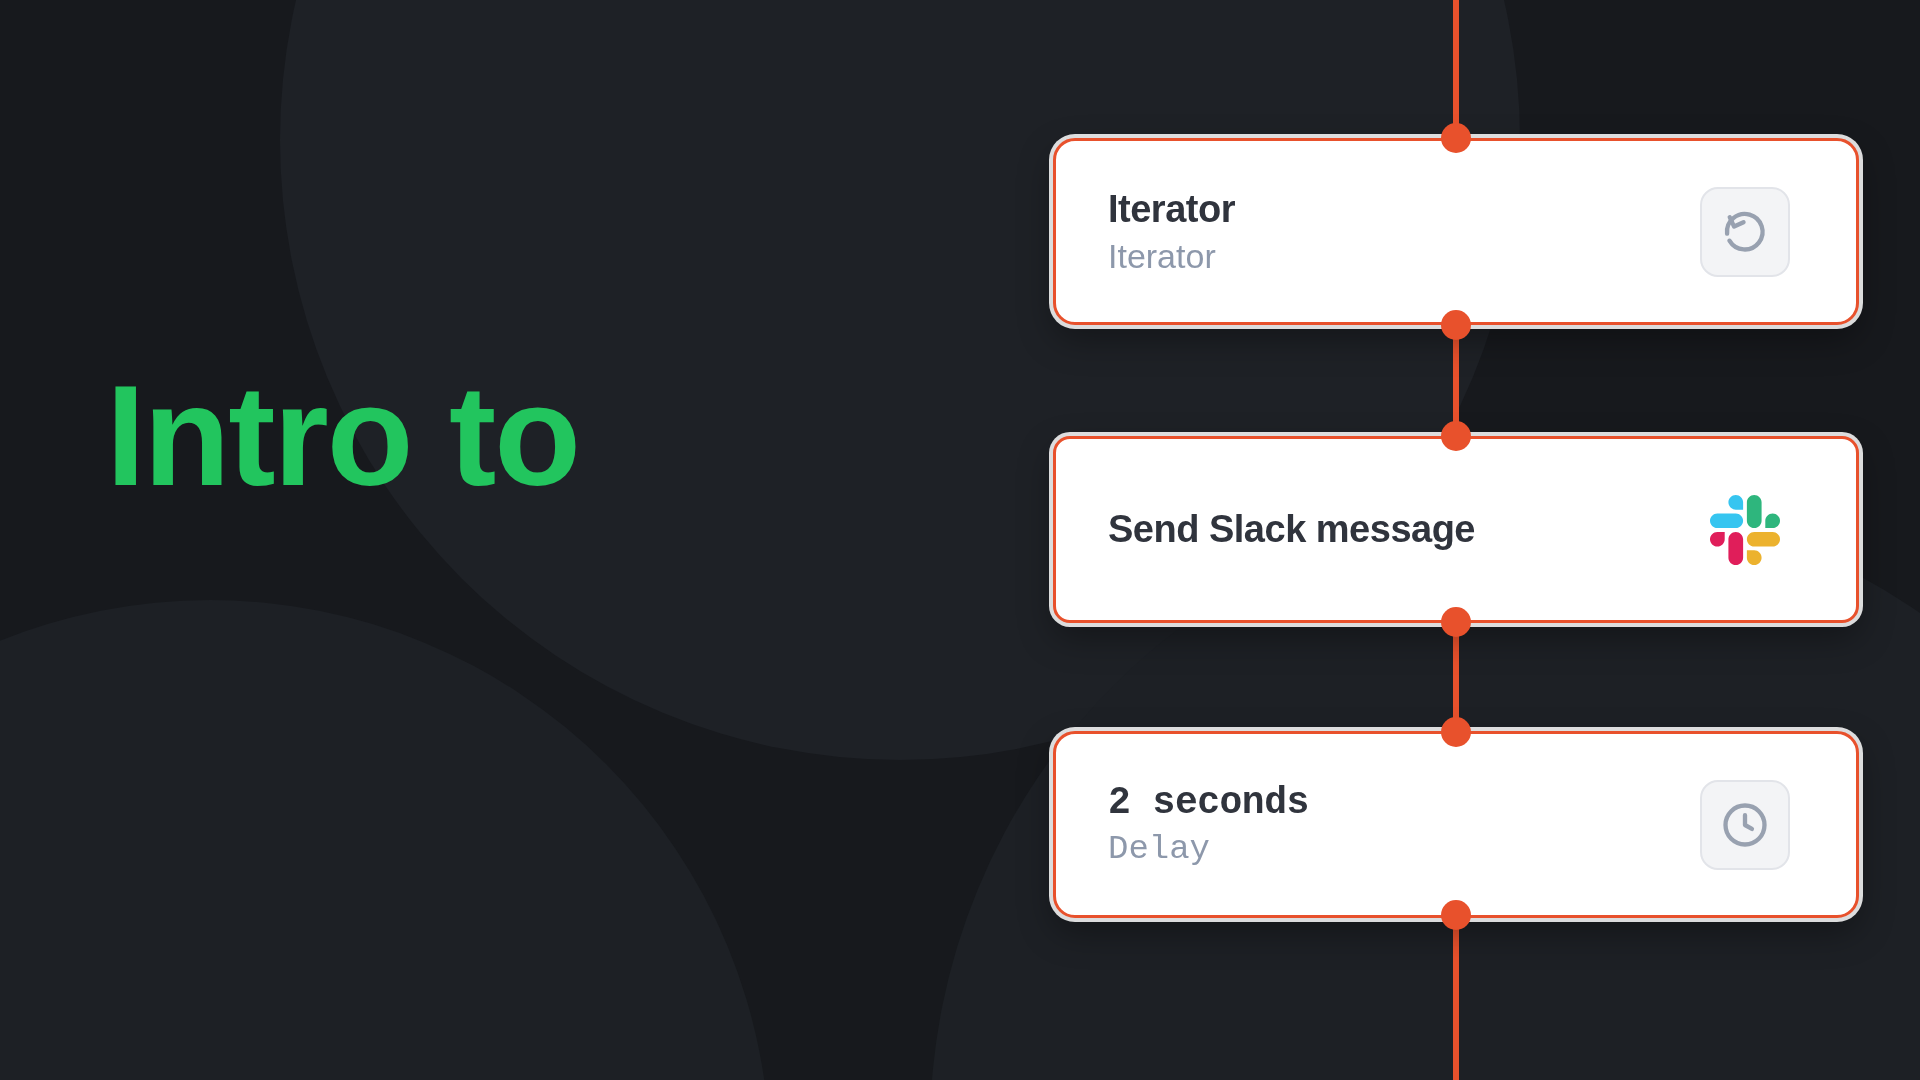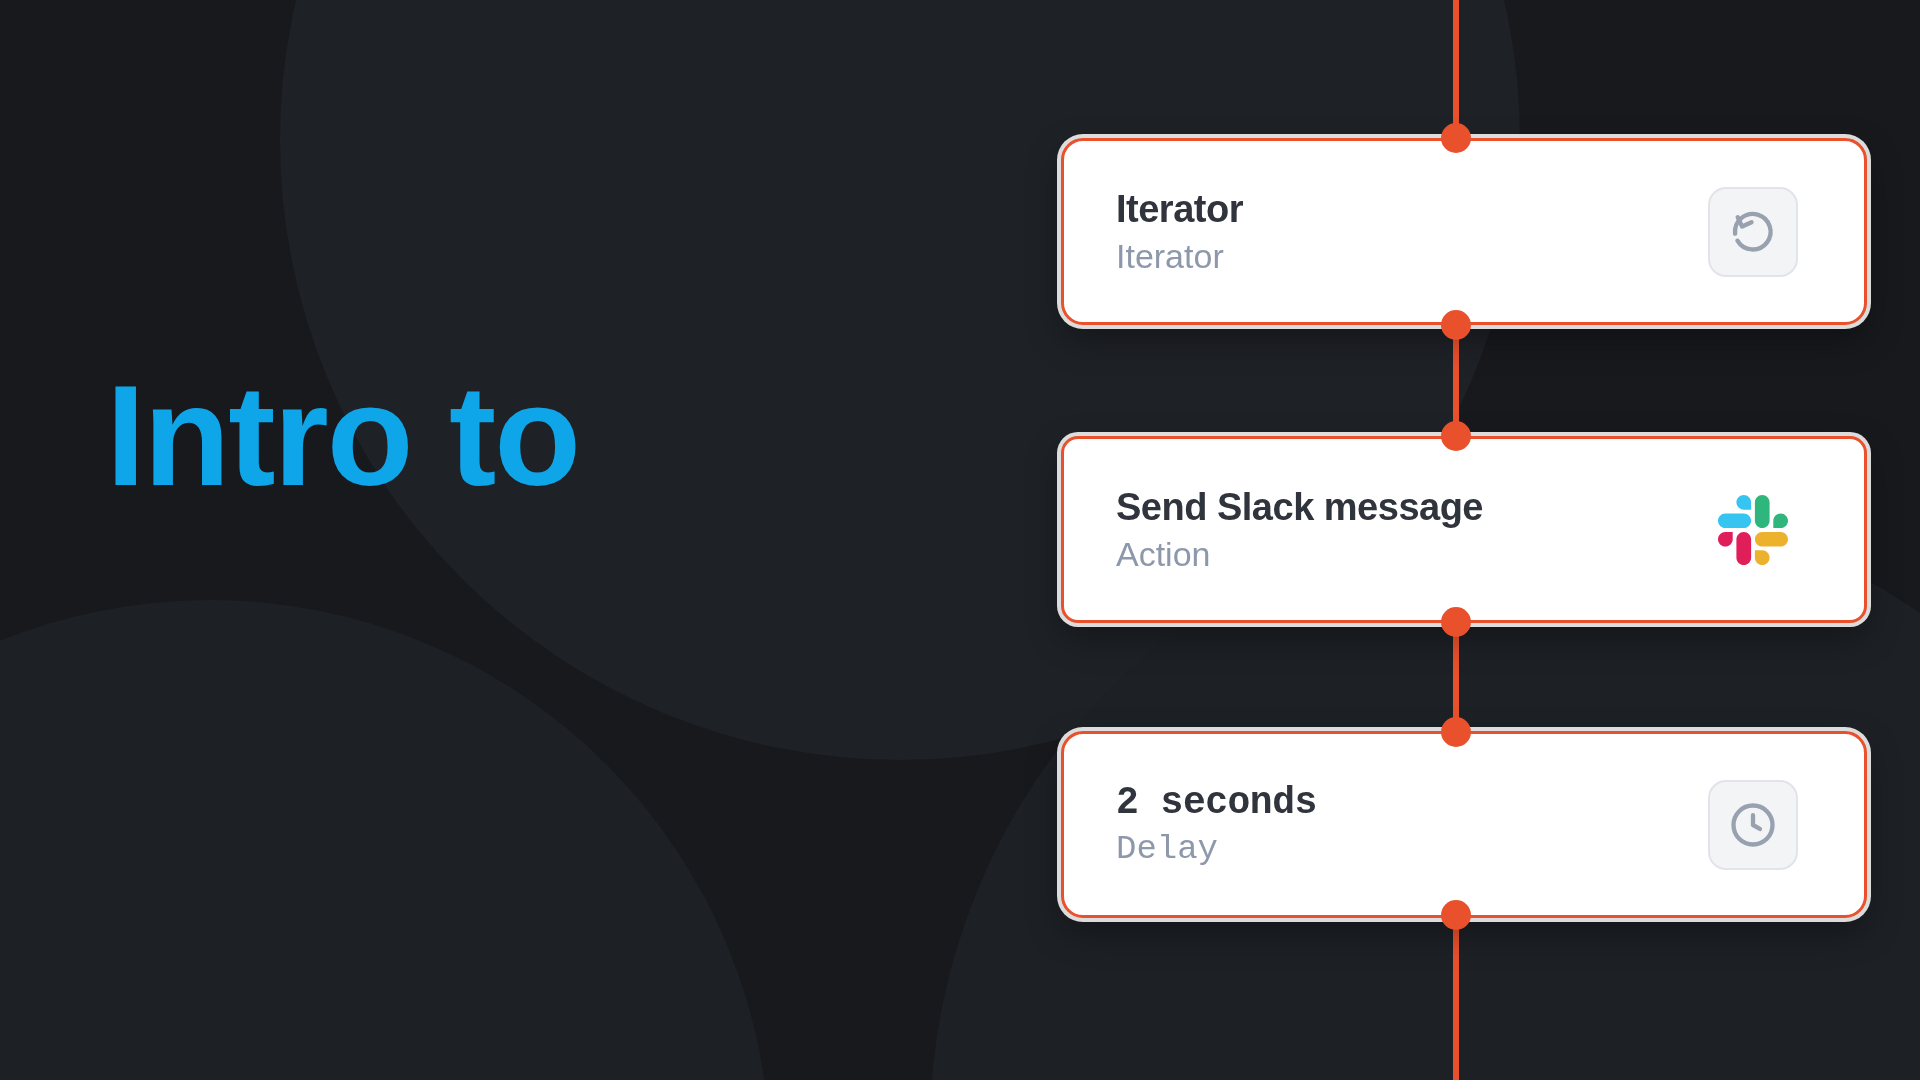--- a/index.html
+++ b/index.html
@@ -31,21 +31,21 @@
 
   
   .heading {
     position: absolute;
     left: 106px;
     top: 352px;
     font-size: 142px;
     font-weight: bold;
     letter-spacing: -2px;
     line-height: 1.18;
-    color: #0ea5e9;
+    color: #22c55e;
     z-index: 4;
   }
   .heading .line { display: block; }
 
   
   .flow {
     position: absolute;
     left: 1053px;
     top: 0;
     width: 806px;
@@ -58,21 +58,21 @@
     left: calc(50% - 3px);
     top: 0;
     width: 6px;
     height: 1080px;
     background: #e8512c;
     z-index: 1;
   }
 
   .card {
     position: absolute;
-    left: 8px;
+    left: 0;
     width: 806px;
     height: 187px;
     background: #ffffff;
     border: 3px solid #e8512c;
     border-radius: 22px;
     box-shadow: 0 0 0 4px rgba(255,255,255,0.85), 0 14px 34px rgba(0,0,0,0.35);
     display: flex;
     align-items: center;
     justify-content: space-between;
     padding: 0 66px 0 52px;
@@ -155,21 +155,20 @@
         <svg class="gray-icon" width="52" height="52" viewBox="0 0 24 24" fill="none" stroke-width="2" stroke-linecap="round" stroke-linejoin="round">
           <polyline points="8.5 2.8 8.5 7.6 13.3 7.6" transform="rotate(-25 12 12)"></polyline>
           <path d="M4.2 9.2 A 8.2 8.2 0 1 1 3.8 12.6" transform="rotate(-25 12 12)"></path>
         </svg>
       </div>
     </div>
 
     <div class="card pos-2">
       <div class="card-text">
         <div class="card-title">Send Slack message</div>
-        <div class="card-subtitle">Action</div>
       </div>
       <div class="icon-tile plain">
         <svg width="70" height="70" viewBox="0 0 122.8 122.8">
           <path d="M25.8 77.6c0 7.1-5.8 12.9-12.9 12.9S0 84.7 0 77.6s5.8-12.9 12.9-12.9h12.9v12.9zm6.5 0c0-7.1 5.8-12.9 12.9-12.9s12.9 5.8 12.9 12.9v32.3c0 7.1-5.8 12.9-12.9 12.9s-12.9-5.8-12.9-12.9V77.6z" fill="#E01E5A"></path>
           <path d="M45.2 25.8c-7.1 0-12.9-5.8-12.9-12.9S38.1 0 45.2 0s12.9 5.8 12.9 12.9v12.9H45.2zm0 6.5c7.1 0 12.9 5.8 12.9 12.9s-5.8 12.9-12.9 12.9H12.9C5.8 58.1 0 52.3 0 45.2s5.8-12.9 12.9-12.9h32.3z" fill="#36C5F0"></path>
           <path d="M97 45.2c0-7.1 5.8-12.9 12.9-12.9s12.9 5.8 12.9 12.9-5.8 12.9-12.9 12.9H97V45.2zm-6.5 0c0 7.1-5.8 12.9-12.9 12.9s-12.9-5.8-12.9-12.9V12.9C64.7 5.8 70.5 0 77.6 0s12.9 5.8 12.9 12.9v32.3z" fill="#2EB67D"></path>
           <path d="M77.6 97c7.1 0 12.9 5.8 12.9 12.9s-5.8 12.9-12.9 12.9-12.9-5.8-12.9-12.9V97h12.9zm0-6.5c-7.1 0-12.9-5.8-12.9-12.9s5.8-12.9 12.9-12.9h32.3c7.1 0 12.9 5.8 12.9 12.9s-5.8 12.9-12.9 12.9H77.6z" fill="#ECB22E"></path>
         </svg>
       </div>
     </div>

